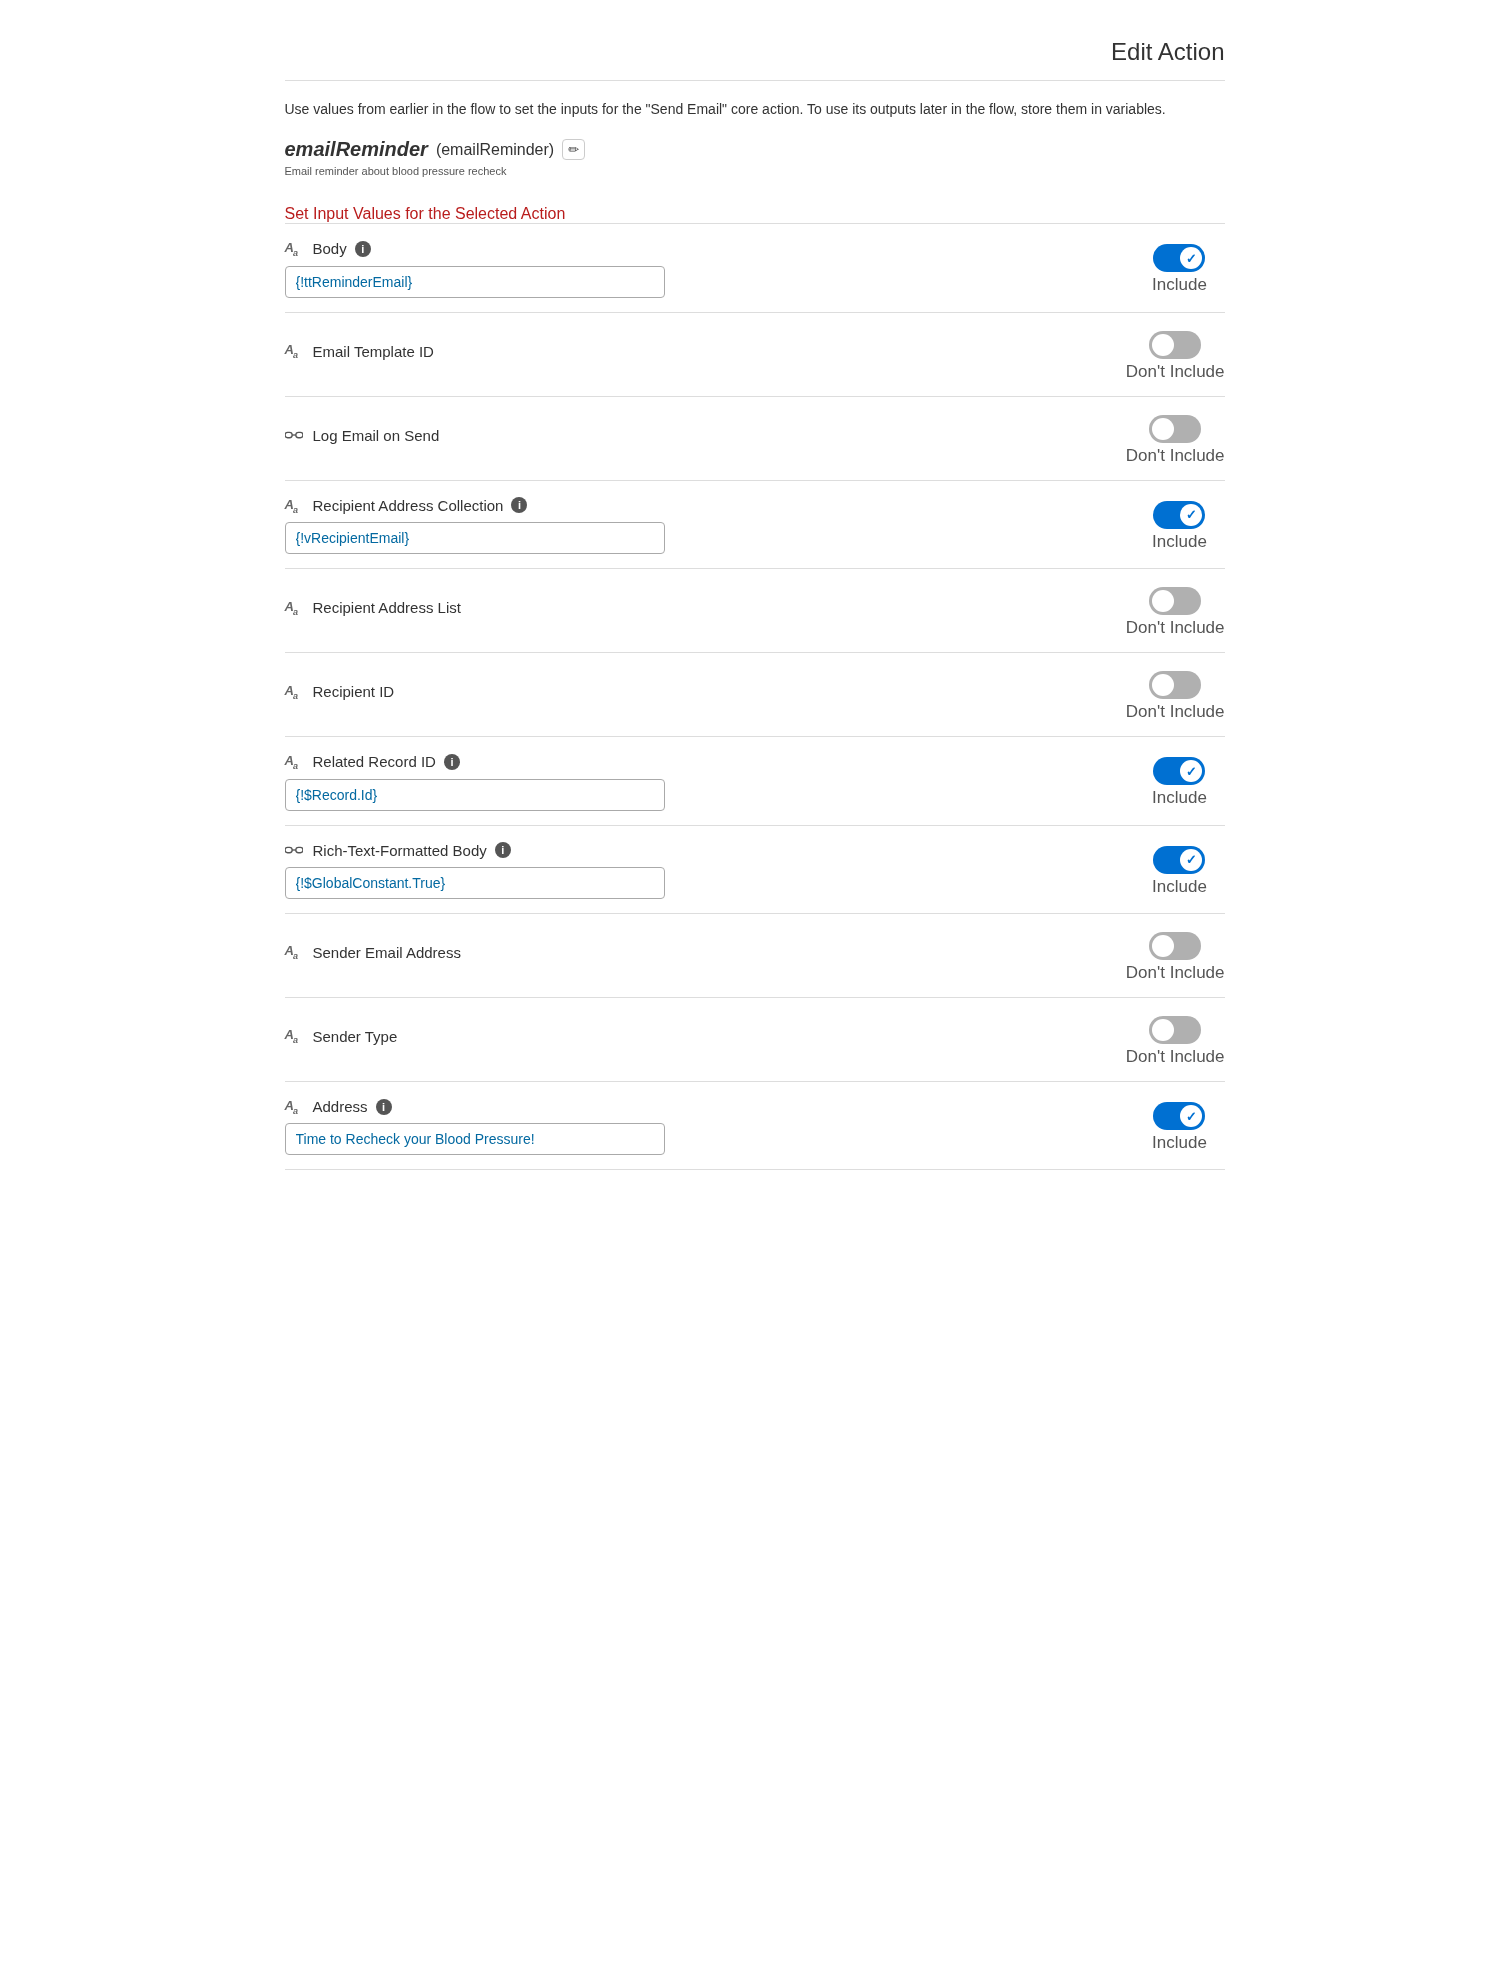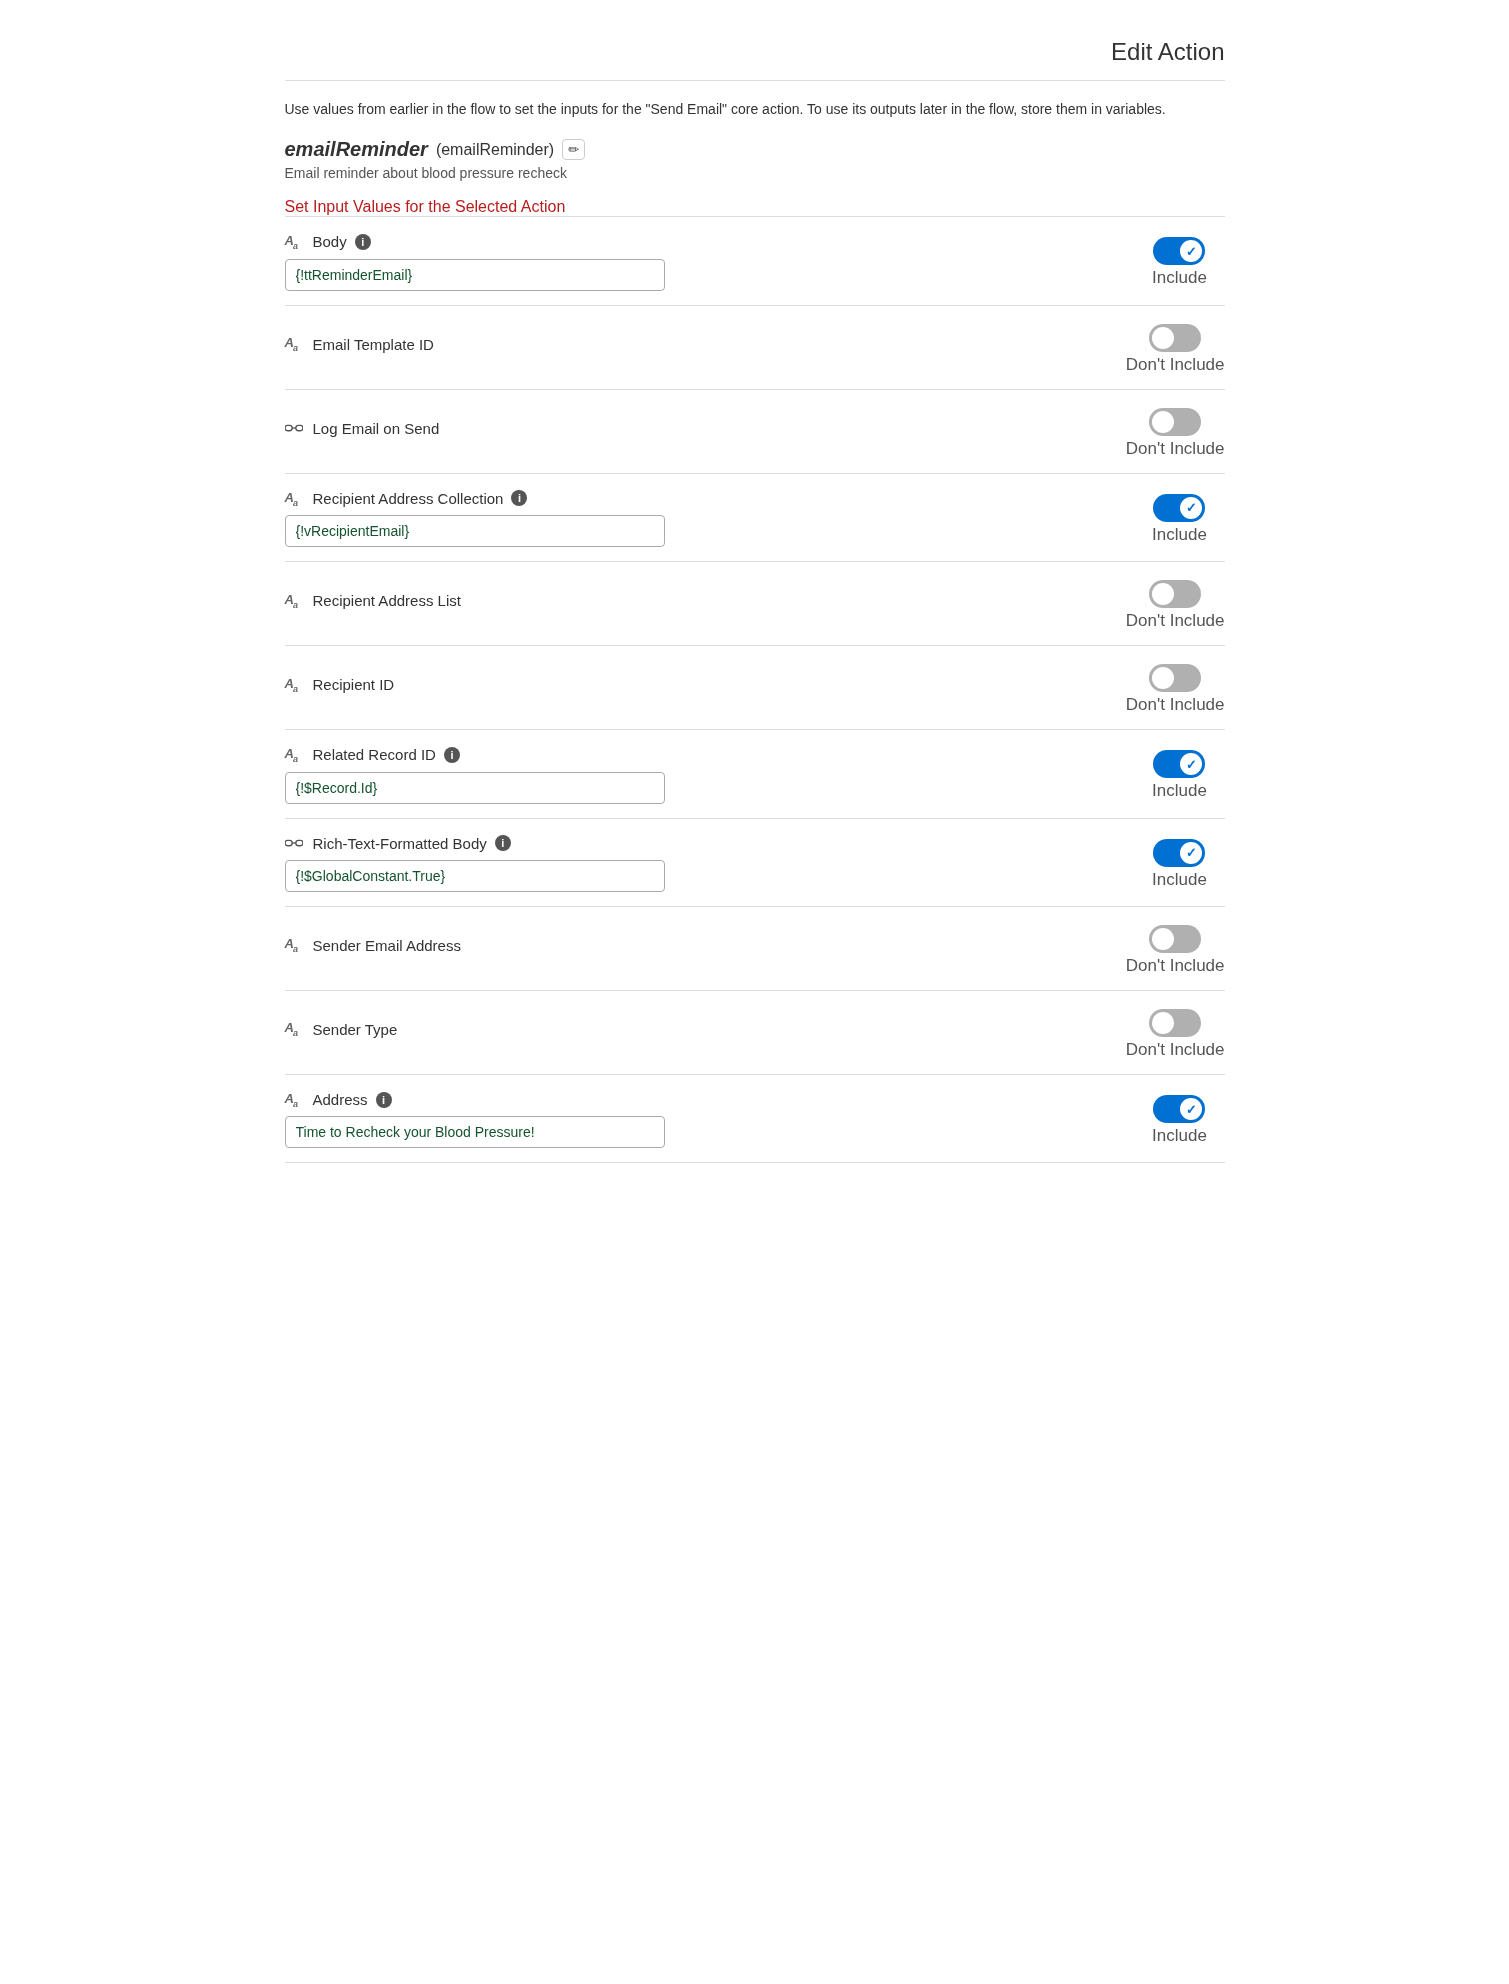--- a/index.html
+++ b/index.html
@@ -49,23 +49,23 @@
       border: 1px solid #ccc;
       border-radius: 4px;
       cursor: pointer;
       padding: 2px 5px;
       font-size: 13px;
       color: #444;
       display: inline-flex;
       align-items: center;
     }
     .action-description {
-      font-size: 14px;
+      font-size: 11px;
       color: #555;
-      margin-bottom: 17px;
+      margin-bottom: 28px;
     }
     .section-title {
       font-size: 16px;
       font-weight: 400;
       color: #b91c1c;
     }
     .field-rows {
       border-top: 1px solid #ddd;
     }
     .field-row {
@@ -112,21 +112,21 @@
       font-size: 11px;
       font-weight: bold;
       cursor: pointer;
     }
     .field-input {
       width: 380px;
       border: 1px solid #aaa;
       border-radius: 4px;
       padding: 7px 10px;
       font-size: 14px;
-      color: #14532d;
+      color: #0369a1;
       background: #fff;
       outline: none;
     }
     .field-right {
       display: flex;
       flex-direction: column;
       align-items: center;
       justify-content: flex-start;
       padding-top: 2px;
       min-width: 90px;

